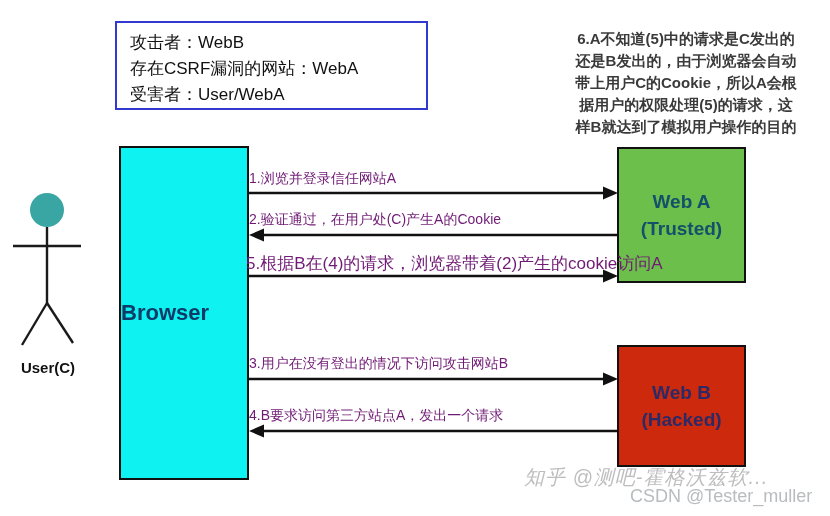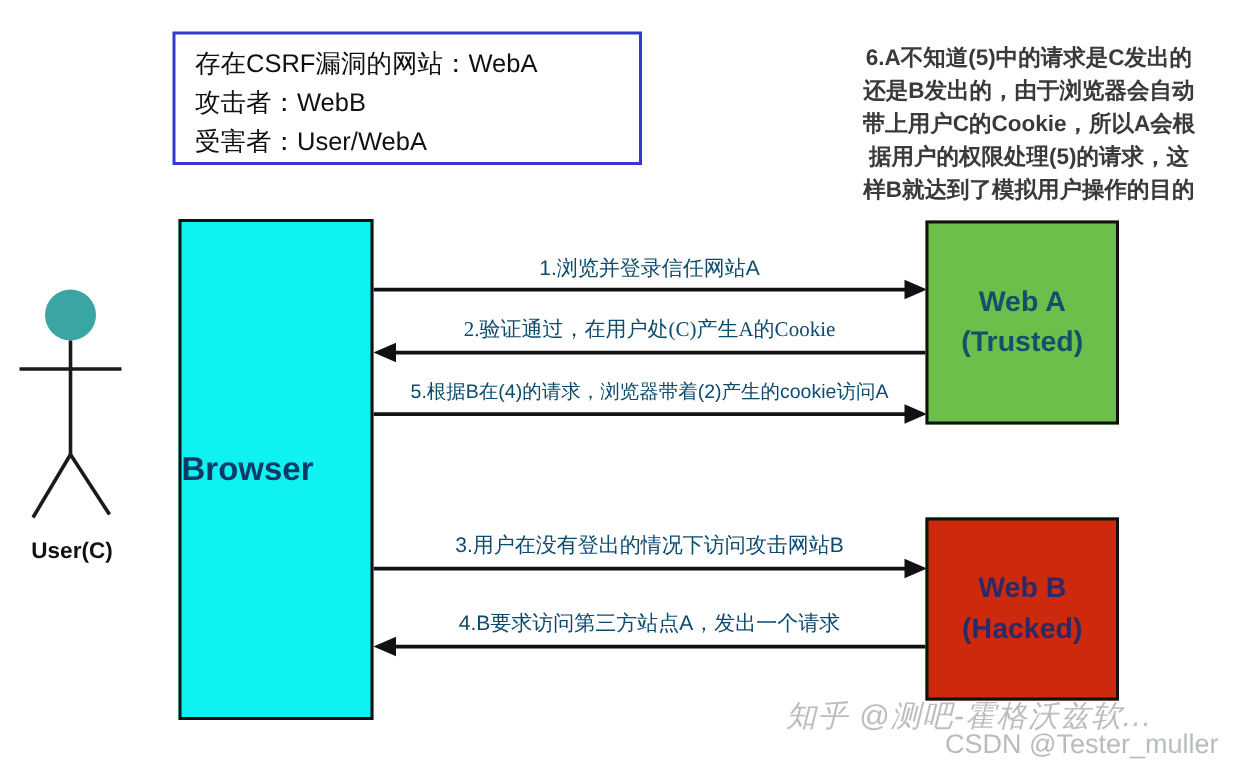--- a/index.html
+++ b/index.html
@@ -31,26 +31,26 @@
   
   .webbox{
     position:absolute;left:617px;width:129px;box-sizing:border-box;border:2px solid #111111;
     display:flex;flex-direction:column;align-items:center;justify-content:center;
     font-weight:bold;font-size:19px;line-height:27px;text-align:center;
   }
   .weba{top:147px;height:136px;background:#6bbf4a;color:#12506b;}
   .webb{top:345px;height:122px;background:#cd2a0d;color:#2b2a66;}
   
   .msg{
-    position:absolute;left:249px;width:368px;text-align:center;
-    font-size:14px;color:#0c4a6e;white-space:nowrap;
+    position:absolute;left:249px;width:368px;
+    font-size:14px;color:#701a75;white-space:nowrap;
   }
   .msg1{top:170px;}
-  .msg2{top:211px;font-family:Liberation Serif, serif;}
-  .msg5{top:252px;left:246px;width:374px;font-size:13px;}
+  .msg2{top:211px;}
+  .msg5{top:252px;left:246px;width:374px;font-size:17px;}
   .msg3{top:355px;}
   .msg4{top:407px;}
   
   .userlbl{
     position:absolute;left:8px;top:359px;width:80px;text-align:center;
     font-size:15px;font-weight:bold;color:#111111;
   }
   
   .wm-zhihu{
     position:absolute;left:524px;top:464px;font-size:20px;letter-spacing:1px;
@@ -96,22 +96,22 @@
       <polygon points="618,379 603,372.5 603,385.5" fill="#111111"></polygon>
     </g>
 
     <g>
       <line x1="262" y1="431" x2="617" y2="431" stroke="#111111" stroke-width="2.5"></line>
       <polygon points="249,431 264,424.5 264,437.5" fill="#111111"></polygon>
     </g>
   </svg>
 
   <div class="legend">
+    <div>攻击者：WebB</div>
     <div>存在CSRF漏洞的网站：WebA</div>
-    <div>攻击者：WebB</div>
     <div>受害者：User/WebA</div>
   </div>
 
   <div class="note">6.A不知道(5)中的请求是C发出的
 还是B发出的，由于浏览器会自动
 带上用户C的Cookie，所以A会根
 据用户的权限处理(5)的请求，这
 样B就达到了模拟用户操作的目的</div>
 
   <div class="browser">

